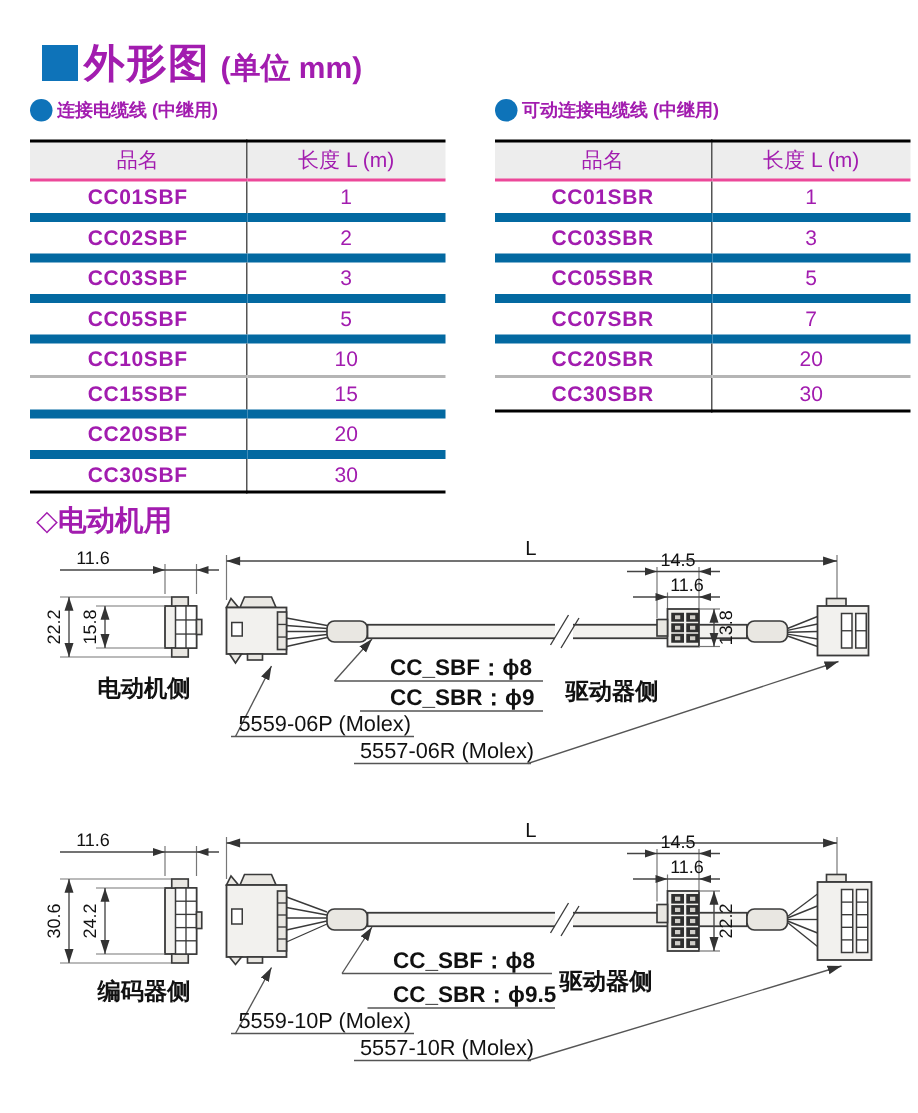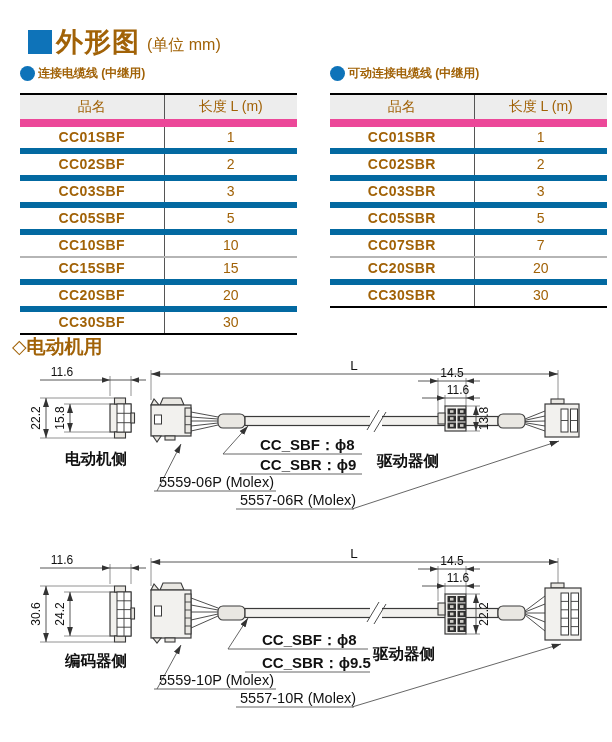--- a/index.html
+++ b/index.html
@@ -1,42 +1,42 @@
 <!DOCTYPE html>
 <html><head>
 <meta charset="utf-8">
 <style>
   html,body{margin:0;padding:0;background:#fff;}
   .page{position:relative;width:612px;height:742px;background:#ffffff;overflow:hidden;
-        font-family:"Liberation Sans","DejaVu Sans",sans-serif;color:#a16207;}
+        font-family:"Liberation Sans","DejaVu Sans",sans-serif;color:#a21caf;}
 
   
   .title-row{position:absolute;left:28px;top:24px;display:flex;align-items:center;}
   .title-square{width:24px;height:24px;background:#0e73b9;display:inline-block;}
   .title-text{font-size:27px;font-weight:bold;margin-left:4px;letter-spacing:1px;}
-  .title-unit{font-size:16px;font-weight:normal;margin-left:7px;margin-top:7px;}
+  .title-unit{font-size:20px;font-weight:bold;margin-left:7px;margin-top:7px;}
 
   
   .cols{position:absolute;left:20px;top:60px;display:flex;}
   .col{width:286px;}
   .col + .col{margin-left:24px;}
   .sec-head{display:flex;align-items:center;font-size:12px;font-weight:bold;height:26px;}
   .bullet{width:15px;height:15px;border-radius:50%;background:#0e73b9;display:inline-block;margin-right:3px;flex:0 0 auto;}
   table.spec{border-collapse:collapse;width:277px;margin-top:7px;
              border-top:2px solid #000;border-bottom:2px solid #000;}
   table.spec th{background:#ededed;font-weight:normal;font-size:14px;padding:3px 0;height:18px;
-                border-bottom:8px solid #ec4899;text-align:center;}
+                border-bottom:2px solid #ec4899;text-align:center;}
   table.spec td{font-size:14px;text-align:center;padding:2px 0;line-height:17px;border-top:6px solid #0369a1;}
   table.spec tbody tr:first-child td{border-top:none;}
   table.spec tbody tr:nth-child(6) td{border-top:2px solid #b5b5b5;}
   table.spec th:first-child,table.spec td:first-child{border-right:1px solid #555;width:52%;}
   td.c-name{font-weight:bold;font-size:14.5px;letter-spacing:.4px;margin-top:45px;}
 
   
-  .dia-head{position:absolute;left:12px;font-size:19px;font-weight:bold;}
+  .dia-head{position:absolute;left:24px;font-size:19px;font-weight:bold;}
   .dia-head.motor{top:334px;}
   .dia-head.encoder{top:522px;}
   svg{position:absolute;left:18px;}
   svg.motor{top:358px;}
   svg.encoder{top:546px;}
 
   
   .oln{fill:#f2f1ee;stroke:#3a3a3a;stroke-width:1.2;}
   .oln2{fill:#e9e7e2;stroke:#3a3a3a;stroke-width:1.1;}
   .hole{fill:#ffffff;stroke:#3a3a3a;stroke-width:1;}
@@ -129,24 +129,20 @@
             <th>长度 L (m)</th>
           </tr>
         </thead>
         <tbody>
 
         <tr>
             <td class="c-name">CC01SBR</td>
             <td class="c-len">1</td>
           </tr>
             <tr>
-            <td class="c-name">CC02SBR</td>
-            <td class="c-len">2</td>
-          </tr>
-            <tr>
             <td class="c-name">CC03SBR</td>
             <td class="c-len">3</td>
           </tr>
             <tr>
             <td class="c-name">CC05SBR</td>
             <td class="c-len">5</td>
           </tr>
             <tr>
             <td class="c-name">CC07SBR</td>
             <td class="c-len">7</td>

